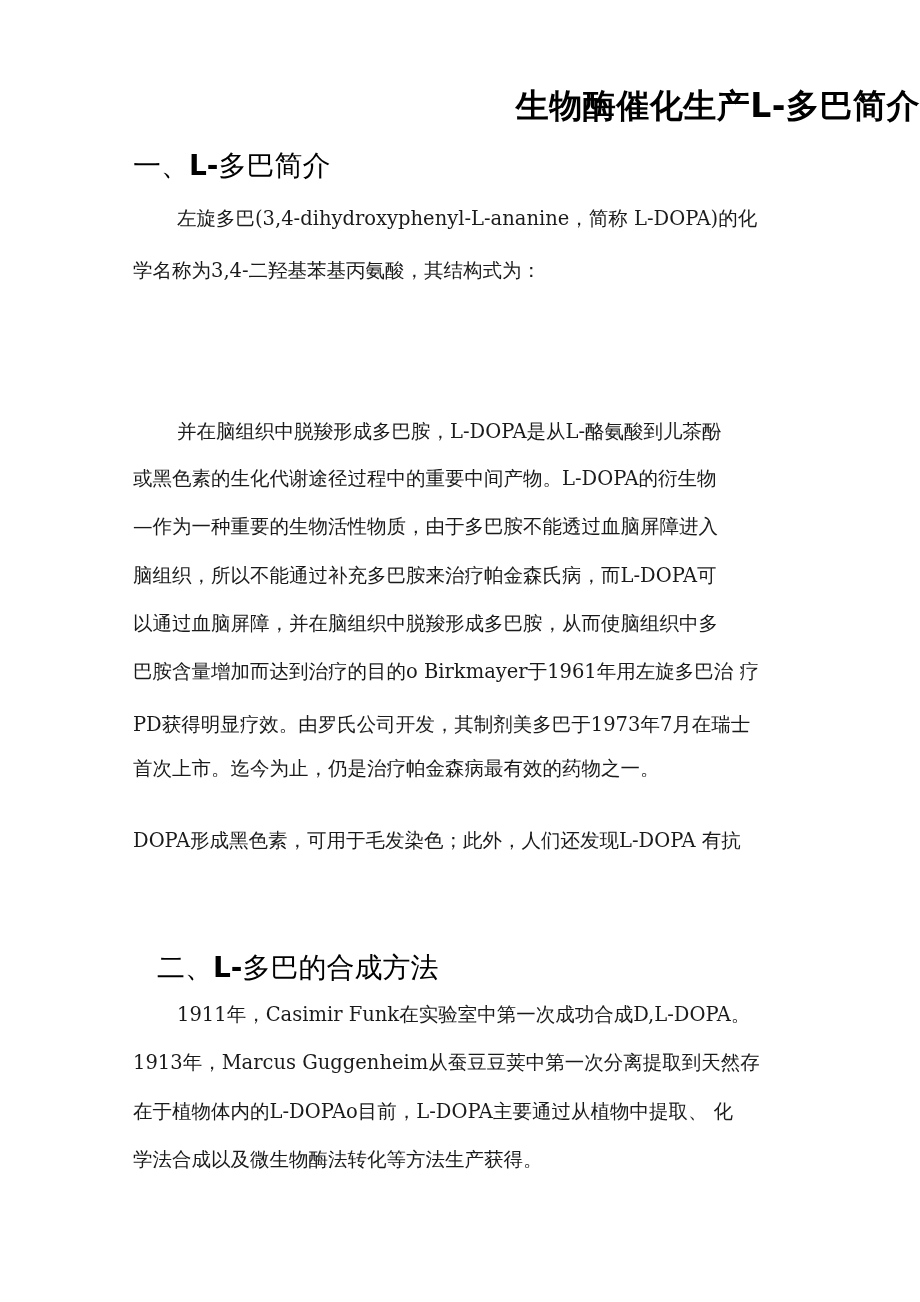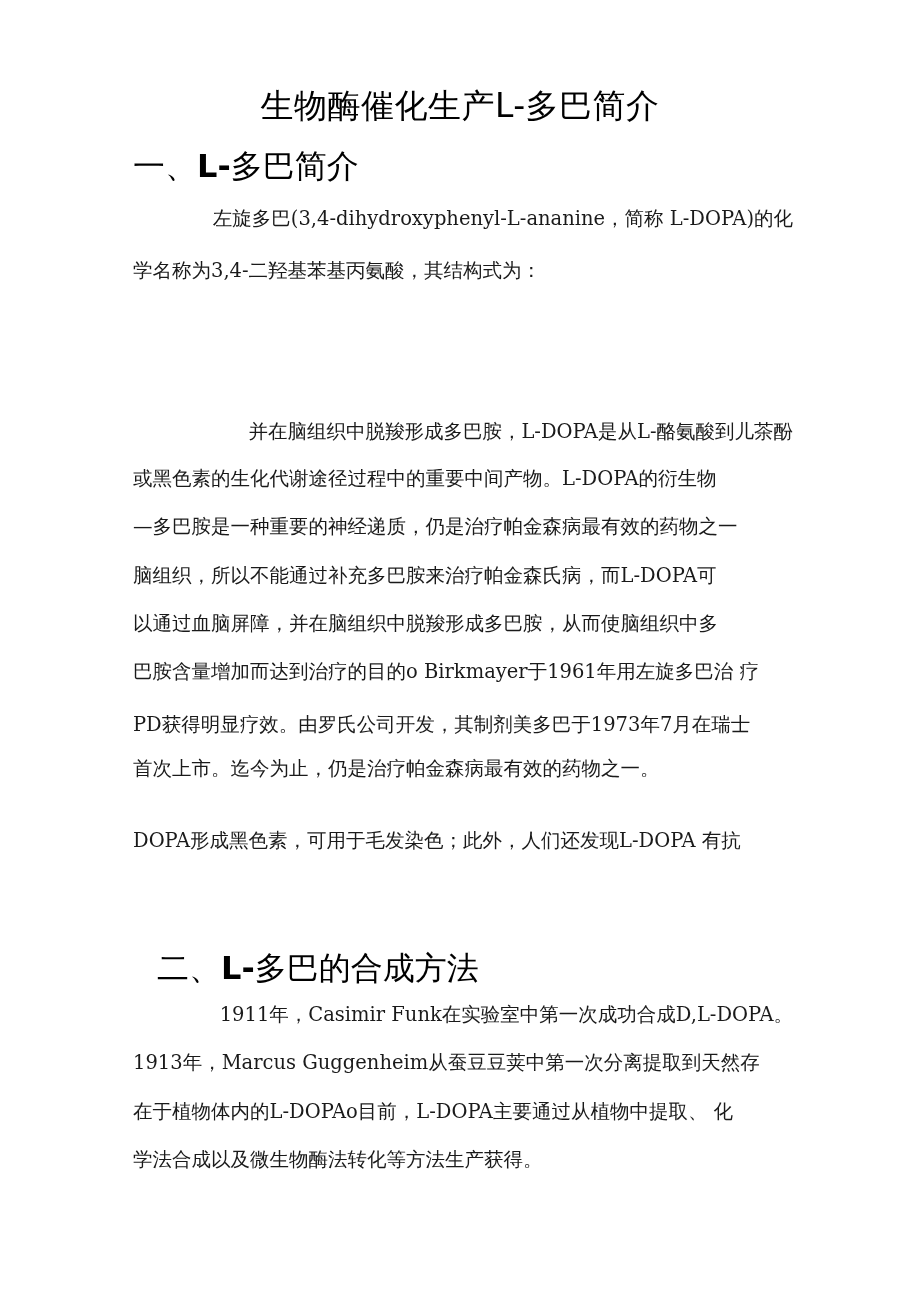--- a/index.html
+++ b/index.html
@@ -19,48 +19,48 @@
       position: absolute;
       left: 0; top: 0;
       width: 920px;
       height: 1302px;
     }
     .title {
       position: absolute;
       left: 0;
       width: 920px;
       top: 84px;
-      text-align: center;
+      text-align: right;
       font-family: "DejaVu Sans", "Liberation Sans", sans-serif;
-      font-weight: normal;
+      font-weight: bold;
       font-size: 33px;
       line-height: 44px;
       letter-spacing: 0.5px;
       color: #000;
     }
     .h2 {
       position: absolute;
       left: 133px;
       font-family: "DejaVu Sans", "Liberation Sans", sans-serif;
-      font-size: 32px;
+      font-size: 28px;
       line-height: 32px;
       color: #000;
       white-space: nowrap;
     }
     .h2 .b { font-weight: bold; }
     .line {
       position: absolute;
       left: 133px;
       width: 660px;
       font-size: 19.5px;
       line-height: 28px;
       white-space: nowrap;
       color: #1a1a1a;
     }
-    .indent { left: 177px; width: 616px; text-align: right; }
+    .indent { left: 177px; width: 616px; }
     .structure-placeholder {
       position: absolute;
       left: 133px;
       top: 300px;
       width: 660px;
       height: 100px;
     }
   </style>
 </head>
 <body>
@@ -73,21 +73,21 @@
     <span>一、</span><span class="b">L-</span><span>多巴简介</span>
   </div>
 
   <div class="line indent" style="top:205px;">左旋多巴(3,4-dihydroxyphenyl-L-ananine，简称  L-DOPA)的化</div>
   <div class="line" style="top:257px;">学名称为3,4-二羟基苯基丙氨酸，其结构式为：</div>
 
   <div class="structure-placeholder"></div>
 
   <div class="line indent" style="top:418px;">并在脑组织中脱羧形成多巴胺，L-DOPA是从L-酪氨酸到儿茶酚</div>
   <div class="line" style="top:465px;">或黑色素的生化代谢途径过程中的重要中间产物。L-DOPA的衍生物</div>
-  <div class="line" style="top:513px;">—多巴胺是一种重要的神经递质，仍是治疗帕金森病最有效的药物之一</div>
+  <div class="line" style="top:513px;">—作为一种重要的生物活性物质，由于多巴胺不能透过血脑屏障进入</div>
   <div class="line" style="top:562px;">脑组织，所以不能通过补充多巴胺来治疗帕金森氏病，而L-DOPA可</div>
   <div class="line" style="top:610px;">以通过血脑屏障，并在脑组织中脱羧形成多巴胺，从而使脑组织中多</div>
   <div class="line" style="top:658px;">巴胺含量增加而达到治疗的目的o Birkmayer于1961年用左旋多巴治  疗</div>
   <div class="line" style="top:711px;">PD获得明显疗效。由罗氏公司开发，其制剂美多巴于1973年7月在瑞士</div>
   <div class="line" style="top:755px;">首次上市。迄今为止，仍是治疗帕金森病最有效的药物之一。</div>
 
   <div class="line" style="top:827px;">DOPA形成黑色素，可用于毛发染色；此外，人们还发现L-DOPA 有抗</div>
 
   <div class="h2" style="top:952px;margin-left:24px;">
     <span>二、</span><span class="b">L-</span><span>多巴的合成方法</span>

